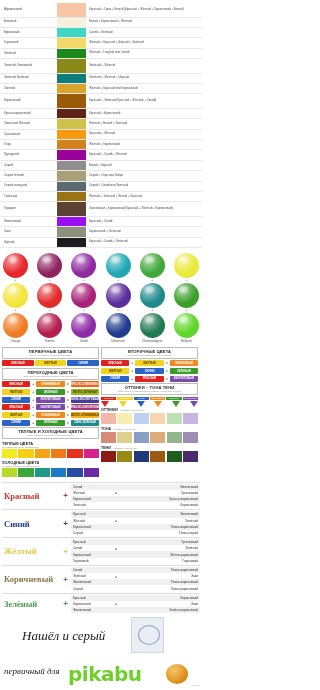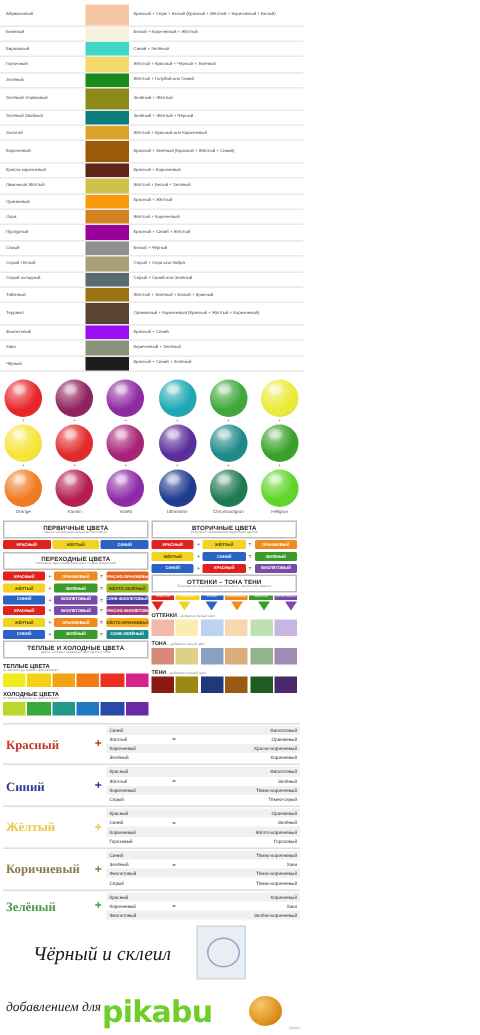--- a/index.html
+++ b/index.html
@@ -594,19 +594,19 @@
             <div class="bsrc">Фиолетовый</div>
             <div class="beq"></div>
             <div class="bres">Зелёно-коричневый</div>
           </div>
         </div>
       </div>
     </div>
 
   <div class="footer">
     <div class="photo"></div>
-    <div class="hand1">Чёрный и склеил</div>
-    <div class="hand2">добавлением для</div>
+    <div class="hand1">Нашёл и серый</div>
+    <div class="hand2">первичный для</div>
     <div class="pikabu">pikabu</div>
     <div class="pika-o"></div>
     <div class="watermark">pikabu</div>
   </div>
 </div>
 
 </body></html>

